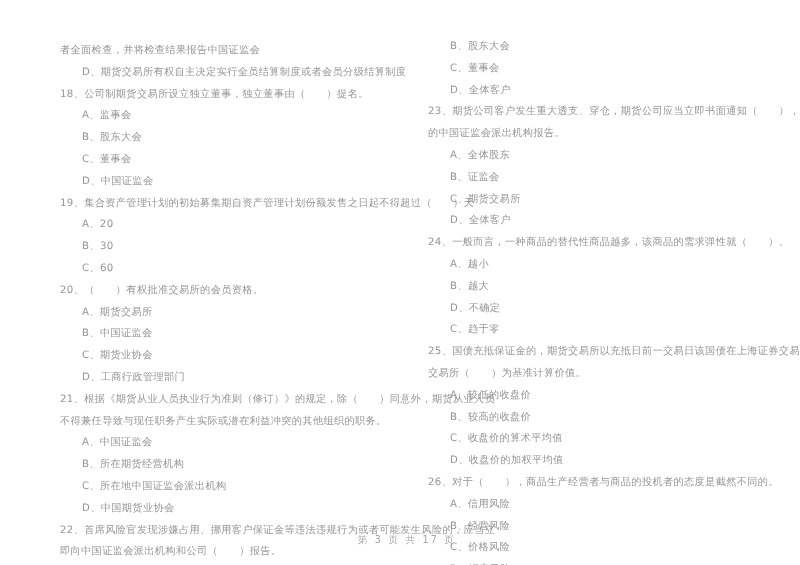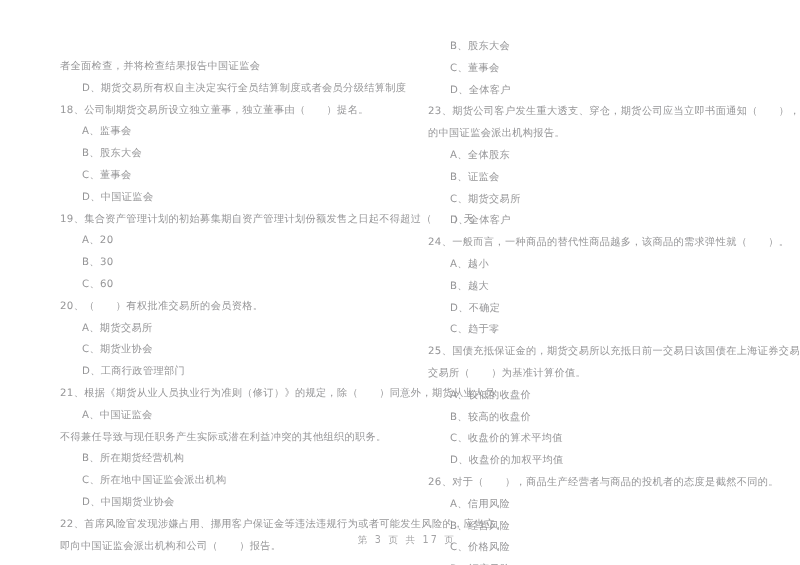--- a/index.html
+++ b/index.html
@@ -25,21 +25,21 @@
     left: 0;
     top: 0;
     width: 800px;
     height: 520px;
     display: flex;
     flex-direction: row;
   }
   .column {
     box-sizing: border-box;
     width: 400px;
-    padding: 56px 22px 0 60px;
+    padding: 40px 22px 0 60px;
   }
   .column.right {
     padding: 36px 52px 0 28px;
   }
   
   .ln {
     font-size: 10.2px;
     line-height: 21.8px;
     color: #8d8d8f;
     letter-spacing: 0.35px;
@@ -85,25 +85,26 @@
         <div class="ln opt">A、监事会</div>
         <div class="ln opt">B、股东大会</div>
         <div class="ln opt">C、董事会</div>
         <div class="ln opt">D、中国证监会</div>
         <div class="ln q">19、集合资产管理计划的初始募集期自资产管理计划份额发售之日起不得超过（　　）天</div>
         <div class="ln opt">A、20</div>
         <div class="ln opt">B、30</div>
         <div class="ln opt">C、60</div>
         <div class="ln q">20、（　　）有权批准交易所的会员资格。</div>
         <div class="ln opt">A、期货交易所</div>
+        <div class="ln opt">B、中国证监会</div>
         <div class="ln opt">C、期货业协会</div>
         <div class="ln opt">D、工商行政管理部门</div>
         <div class="ln q">21、根据《期货从业人员执业行为准则（修订）》的规定，除（　　）同意外，期货从业人员</div>
+        <div class="ln cont">不得兼任导致与现任职务产生实际或潜在利益冲突的其他组织的职务。</div>
         <div class="ln opt">A、中国证监会</div>
-        <div class="ln cont">不得兼任导致与现任职务产生实际或潜在利益冲突的其他组织的职务。</div>
         <div class="ln opt">B、所在期货经营机构</div>
         <div class="ln opt">C、所在地中国证监会派出机构</div>
         <div class="ln opt">D、中国期货业协会</div>
         <div class="ln q">22、首席风险官发现涉嫌占用、挪用客户保证金等违法违规行为或者可能发生风险的，应当立</div>
         <div class="ln cont">即向中国证监会派出机构和公司（　　）报告。</div>
       </div>
 
     <div class="column right" id="right-col">
         <div class="ln opt">B、股东大会</div>
         <div class="ln opt">C、董事会</div>

